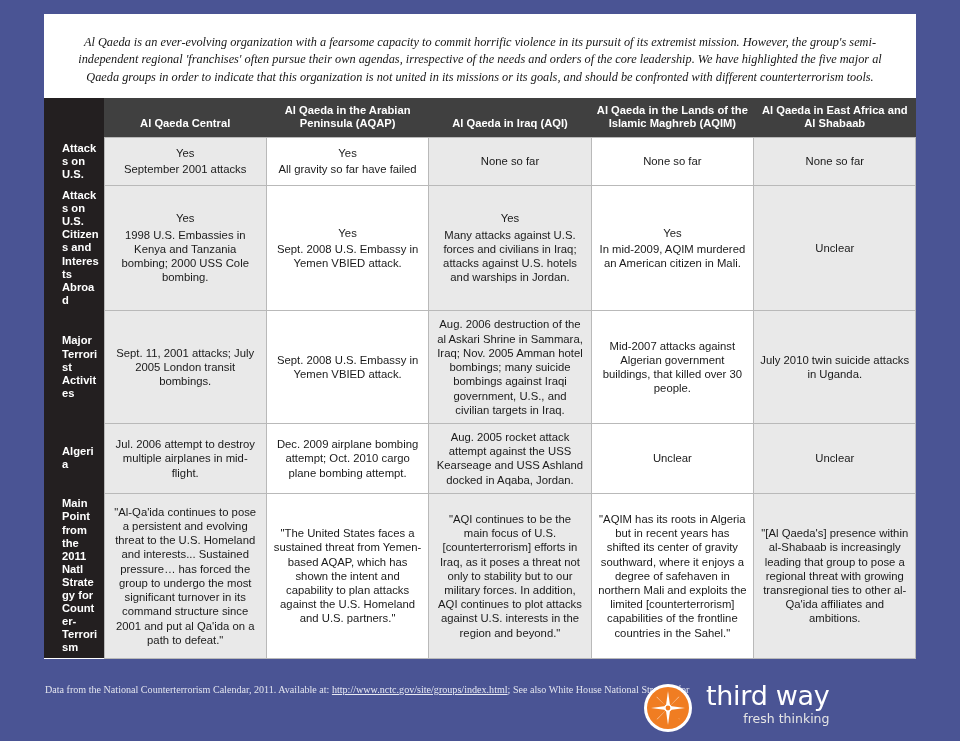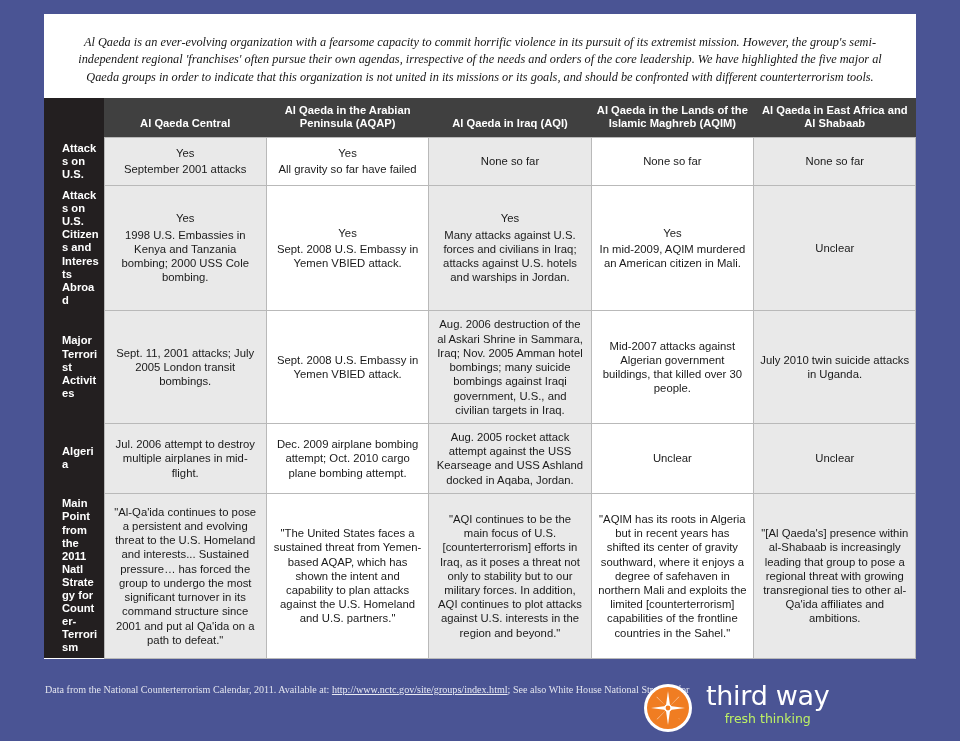--- a/index.html
+++ b/index.html
@@ -176,23 +176,23 @@
     margin-left: 6px;
   }
   .logo-name {
     color: #ffffff;
     font-size: 27px;
     line-height: 1;
     letter-spacing: -0.3px;
     font-family: "DejaVu Sans", sans-serif;
   }
   .logo-tag {
-    color: #bef264;
+    color: #e5e5e5;
     font-size: 12.5px;
-    text-align: center;
+    text-align: right;
     margin-top: 2px;
     font-family: "DejaVu Sans", sans-serif;
   }
 </style>
 </head>
 <body>
 
 <div id="infographic">
 
   <div class="card">

